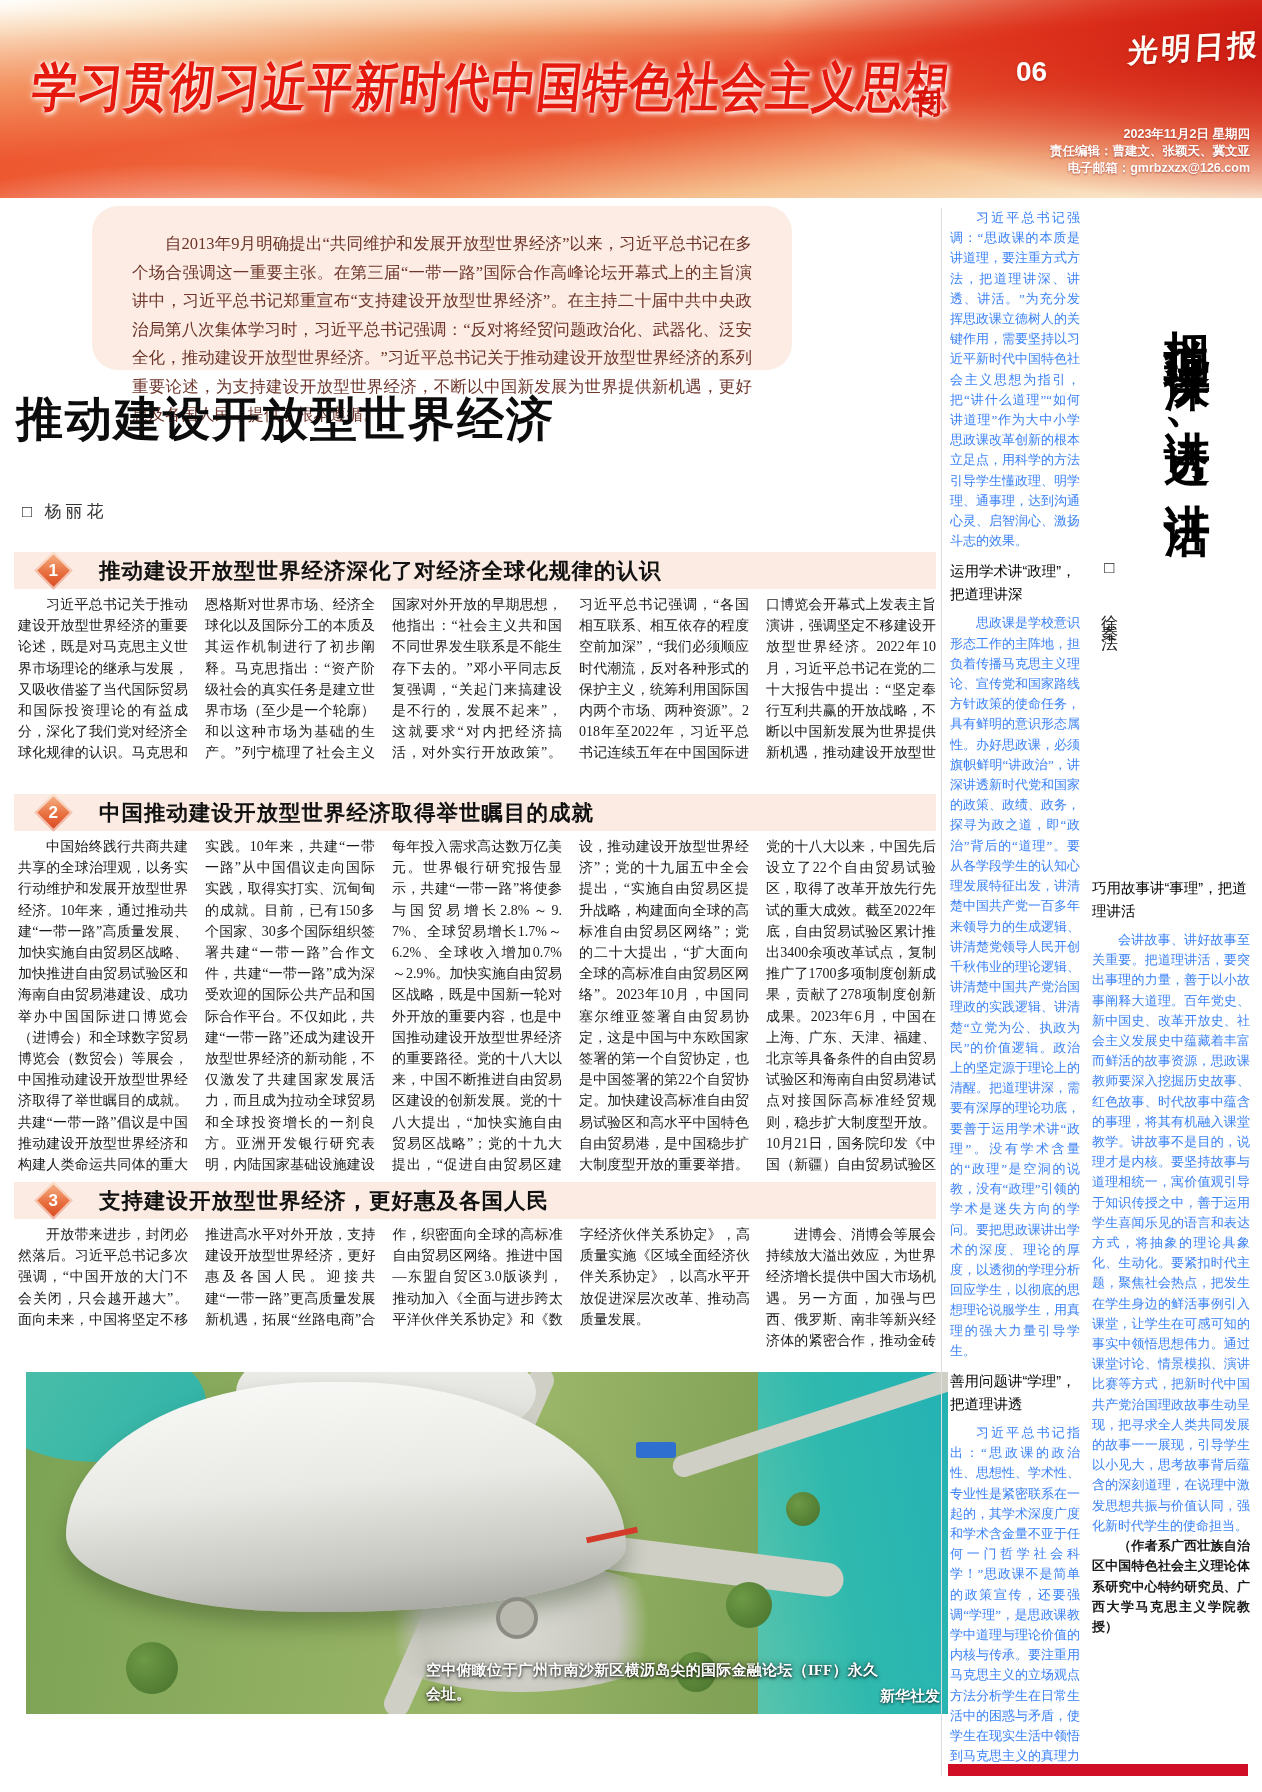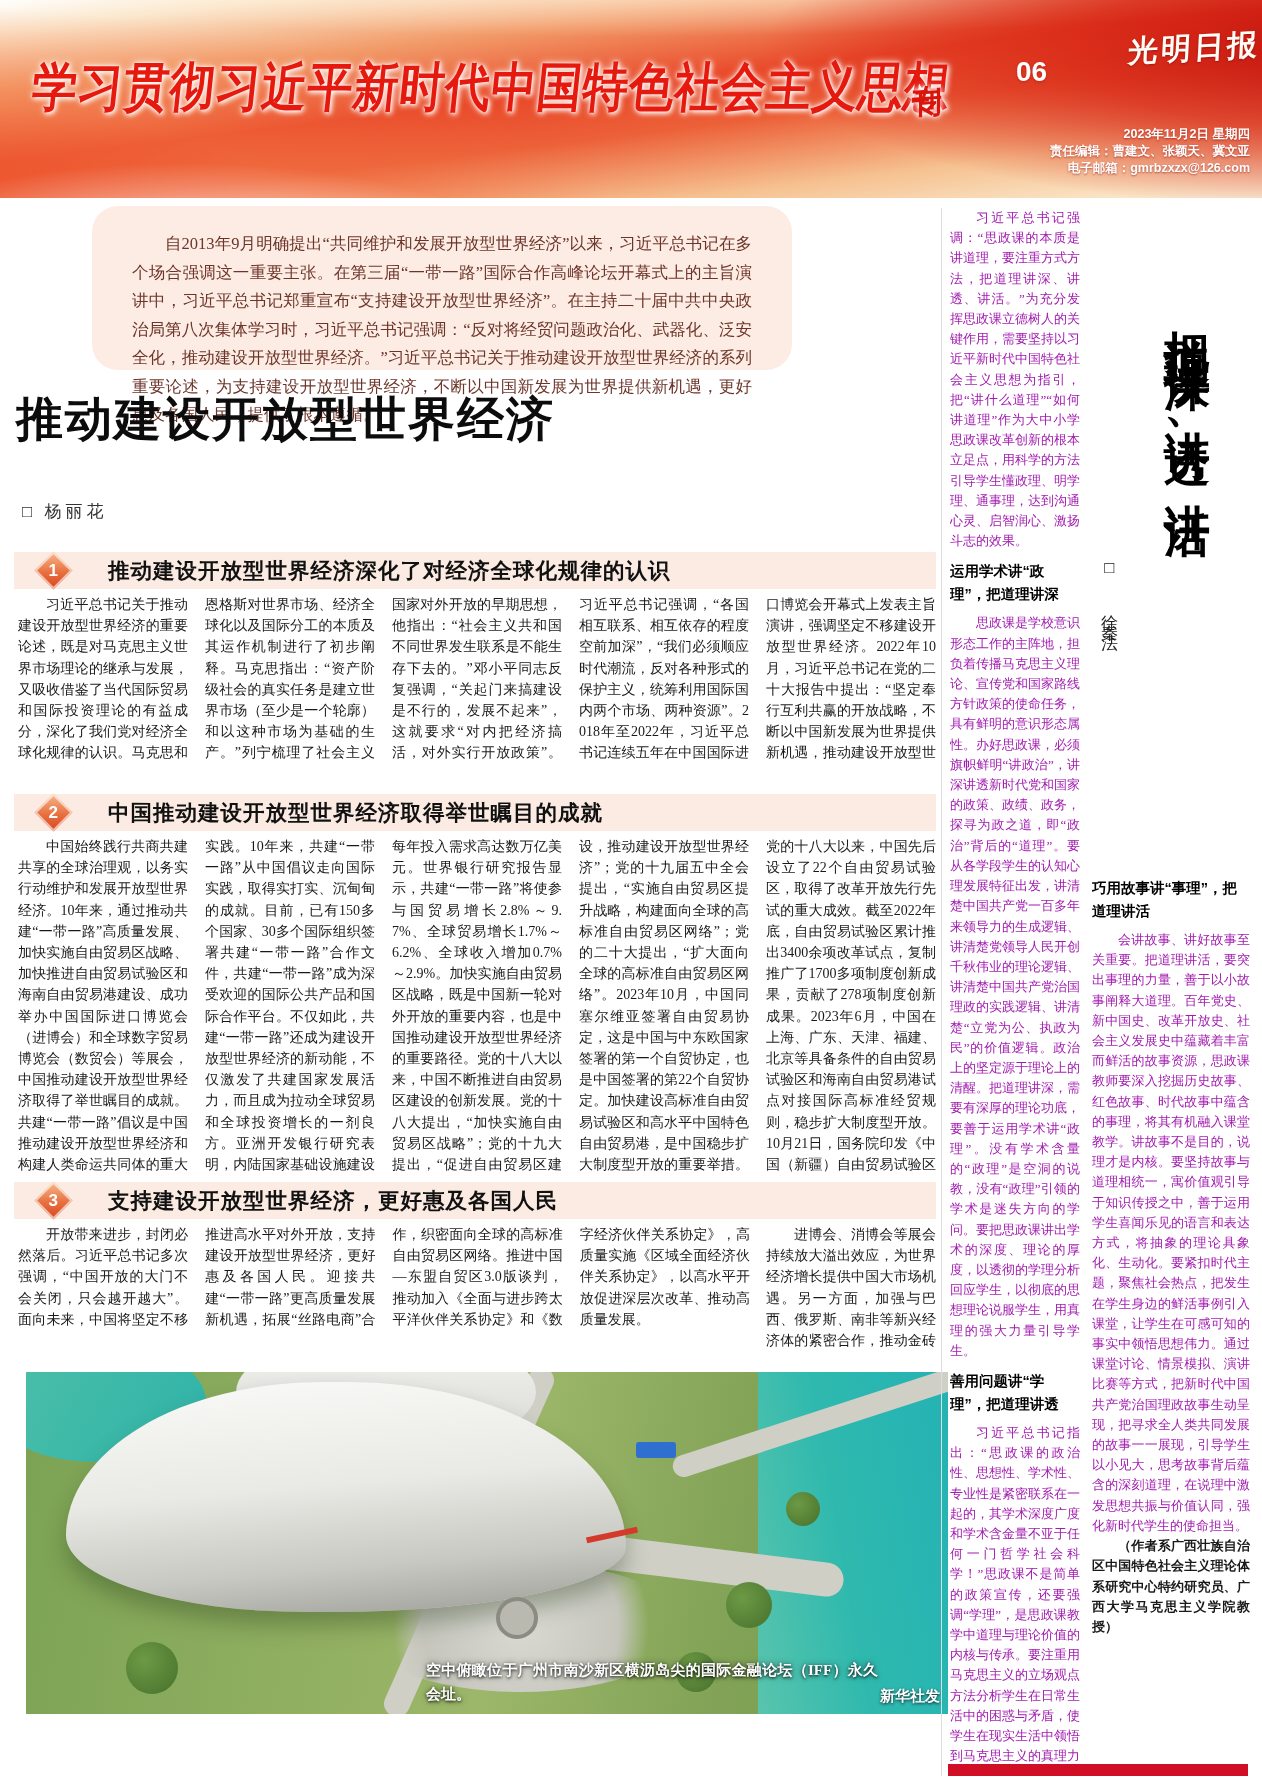--- a/index.html
+++ b/index.html
@@ -36,21 +36,21 @@
   .main-headline{position:absolute;left:16px;top:388px;width:910px;font-weight:900;font-size:47px;
       letter-spacing:2px;color:#0c0c0c;font-family:"Liberation Serif",serif;}
   .main-byline{position:absolute;left:22px;top:500px;font-size:17px;color:#333;letter-spacing:4px;}
   .sec-band{position:absolute;left:14px;width:922px;height:37px;background:#fbebe2;
       display:flex;align-items:center;}
   .diamond{width:27px;height:27px;margin-left:26px;transform:rotate(45deg);flex:0 0 27px;
       background:linear-gradient(135deg,#f7b98e 0%,#e8703f 55%,#d8431f 100%);
       display:flex;align-items:center;justify-content:center;box-shadow:0 0 0 2px rgba(255,255,255,.6) inset;}
   .diamond span{transform:rotate(-45deg);color:#fff;font-family:"Liberation Sans",sans-serif;
       font-weight:700;font-size:17px;}
-  .sec-title{margin-left:41px;font-family:"Liberation Sans","DejaVu Sans",sans-serif;
+  .sec-title{margin-left:32px;font-family:"Liberation Sans","DejaVu Sans",sans-serif;
       font-weight:900;font-size:21.5px;color:#111;letter-spacing:1px;}
   .body-cols{position:absolute;font-size:14px;line-height:21.2px;text-align:justify;
       word-break:break-all;overflow:hidden;column-gap:17px;text-indent:2em;color:#191919;}
   #s1-body{left:18px;top:594px;width:918px;height:190px;column-count:5;}
   #s2-body{left:18px;top:836px;width:918px;height:340px;column-count:5;}
   #s3-left{left:18px;top:1224px;width:732px;height:142px;column-count:4;}
   #s3-right{left:766px;top:1224px;width:170px;height:142px;column-count:1;}
   .article-credit{display:block;font-weight:700;text-indent:2em;margin-top:2px;}
   
   .photo{position:absolute;left:14px;top:1372px;width:922px;height:342px;overflow:hidden;
@@ -79,22 +79,22 @@
   .crane{position:absolute;left:560px;top:160px;width:52px;height:6px;background:#d43a2a;transform:rotate(-12deg);}
   .photo-caption{position:absolute;left:400px;bottom:8px;width:452px;color:#fff;font-weight:700;
       font-size:15px;line-height:24px;text-align:justify;text-shadow:0 1px 3px rgba(0,0,0,.85),0 0 6px rgba(0,0,0,.5);}
   .photo-credit{position:absolute;right:8px;bottom:8px;color:#fff;font-weight:700;font-size:15px;
       text-shadow:0 1px 3px rgba(0,0,0,.85);}
   
   .divider{position:absolute;left:941px;top:208px;width:1px;height:1568px;background:#ddd;}
   .side-colA{position:absolute;left:950px;top:208px;width:130px;height:1568px;overflow:hidden;}
   .side-colB{position:absolute;left:1092px;top:290px;width:158px;height:1486px;overflow:hidden;}
   .side-p{font-size:13px;line-height:20.2px;text-align:justify;word-break:break-all;
-      text-indent:2em;color:#a21caf;}
-  .side-h{font-family:"Liberation Sans","DejaVu Sans",sans-serif;font-weight:700;font-size:14.5px;
+      text-indent:2em;color:#3b82f6;}
+  .side-h{font-family:"Liberation Sans","DejaVu Sans",sans-serif;font-weight:400;font-size:14.5px;
       line-height:23px;margin:9px 0 7px 0;color:#000;text-align:left;word-break:break-all;}
   .side-head-block{position:relative;height:578px;}
   .side-vert-headline{position:absolute;left:64px;top:4px;writing-mode:vertical-rl;
       font-weight:900;font-size:46px;letter-spacing:9px;color:#000;font-family:"Liberation Serif",serif;}
   .side-vert-byline{position:absolute;left:6px;top:268px;writing-mode:vertical-rl;
       font-size:17px;letter-spacing:10px;color:#222;}
   .side-credit{font-size:13px;line-height:20.2px;font-weight:700;text-align:justify;
       word-break:break-all;text-indent:2em;}
   .red-bar{position:absolute;left:948px;top:1764px;width:300px;height:12px;background:#d00f26;}
 </style>

